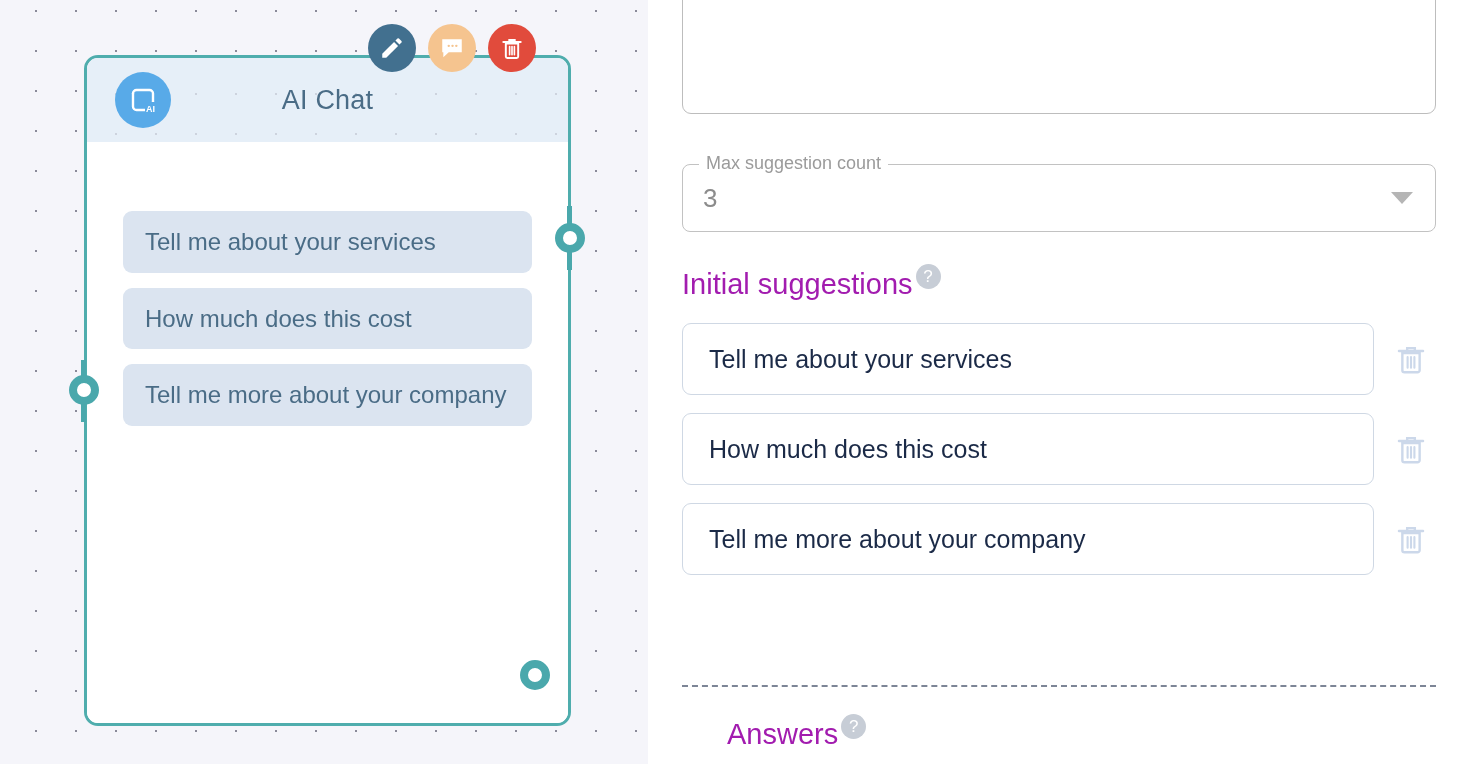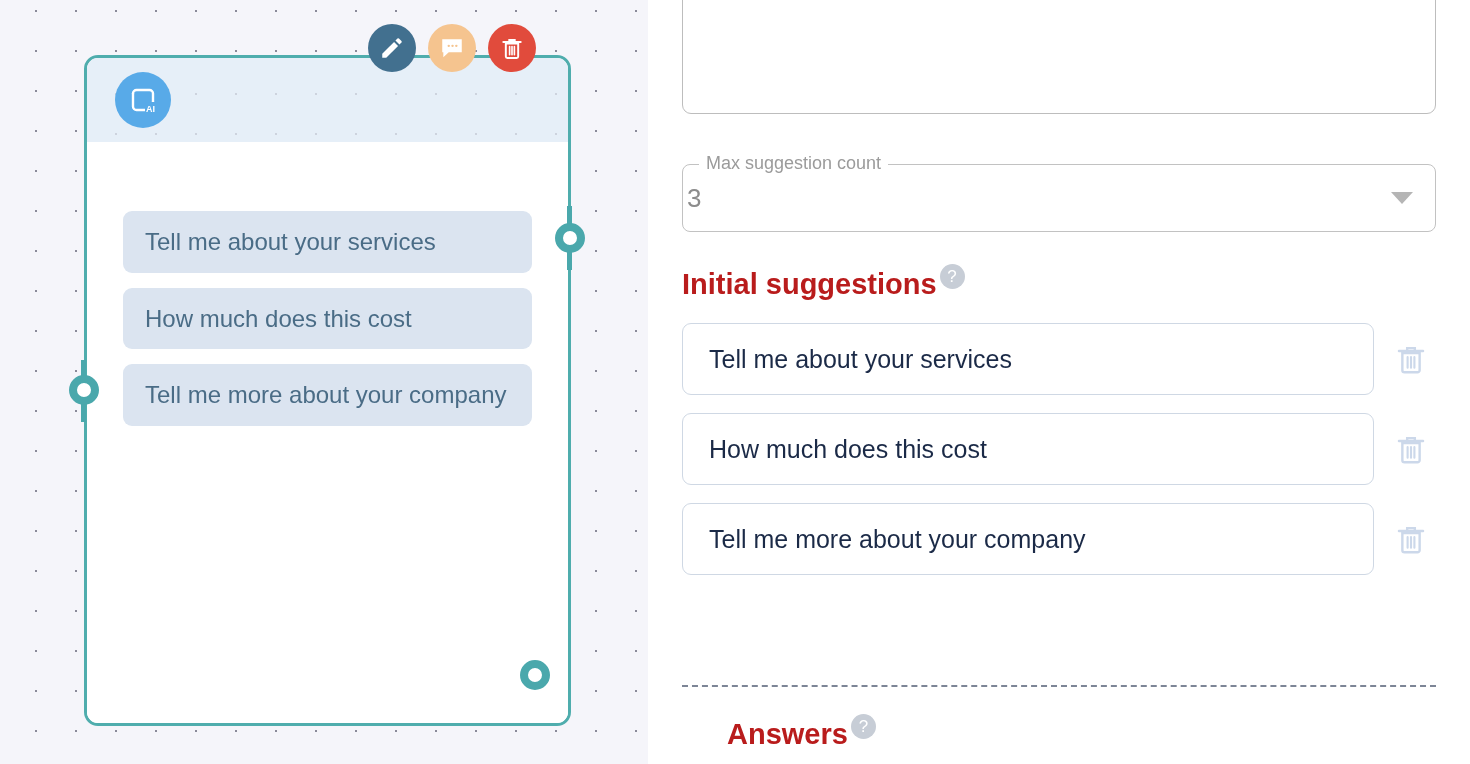--- a/index.html
+++ b/index.html
@@ -198,21 +198,21 @@
   .select-field {
     position: absolute;
     left: 34px;
     top: 164px;
     width: 754px;
     height: 68px;
     border: 1px solid #c2c2c2;
     border-radius: 8px;
     display: flex;
     align-items: center;
-    padding: 0 4px;
+    padding: 0 20px;
   }
   .select-label {
     position: absolute;
     left: 16px;
     top: -12px;
     background: #ffffff;
     padding: 0 7px;
     font-size: 18px;
     color: #9b9b9b;
   }
@@ -231,22 +231,22 @@
     position: absolute;
     display: flex;
     align-items: flex-start;
     gap: 3px;
   }
   #head-initial { left: 34px; top: 268px; }
   #head-answers { left: 34px; top: 718px; margin-left: 45px; }
 
   .section-title {
     font-size: 29px;
-    color: #b91c1c;
-    font-weight: 700;
+    color: #a21caf;
+    font-weight: 400;
   }
   .help-badge {
     width: 25px; height: 25px;
     border-radius: 50%;
     background: #c7cdd6;
     color: #ffffff;
     font-size: 17px;
     display: flex; align-items: center; justify-content: center;
     margin-top: -4px;
     cursor: pointer;
@@ -301,20 +301,21 @@
       <div id="node-header">
         <div class="dotfill"></div>
         <div class="ai-avatar">
           <svg width="30" height="30" viewBox="0 0 30 30" aria-hidden="true">
             <path d="M5 8.5 A3.5 3.5 0 0 1 8.5 5 H21.5 A3.5 3.5 0 0 1 25 8.5 V17" fill="none" stroke="#ffffff" stroke-width="2.4" stroke-linecap="round"></path>
             <path d="M25 17 V21.5 A3.5 3.5 0 0 1 21.5 25 H8.5 A3.5 3.5 0 0 1 5 21.5 V8.5" fill="none" stroke="#ffffff" stroke-width="2.4" stroke-linecap="round" stroke-dasharray="0 0"></path>
             <rect x="17" y="17" width="12" height="11" rx="1.5" fill="#58aae8"></rect>
             <text x="18" y="26.5" font-family="Liberation Sans, sans-serif" font-size="9" font-weight="bold" fill="#ffffff">AI</text>
           </svg>
         </div>
+        <div class="node-title">AI Chat</div>
       </div>
 
       <div id="node-body">
 
 
         <div class="chip-list">
           <div class="chip">Tell me about your services</div>
           <div class="chip">How much does this cost</div>
           <div class="chip">Tell me more about your company</div>
         </div>

